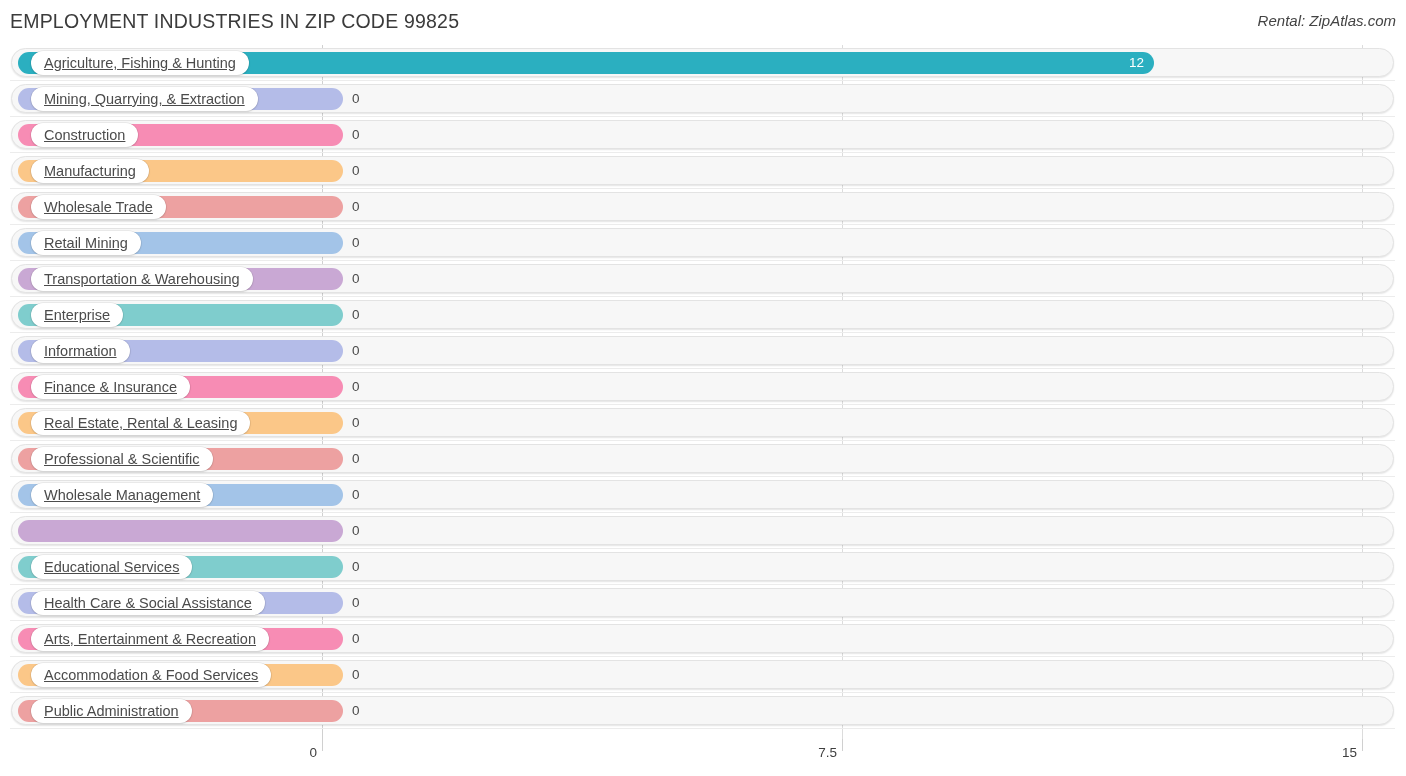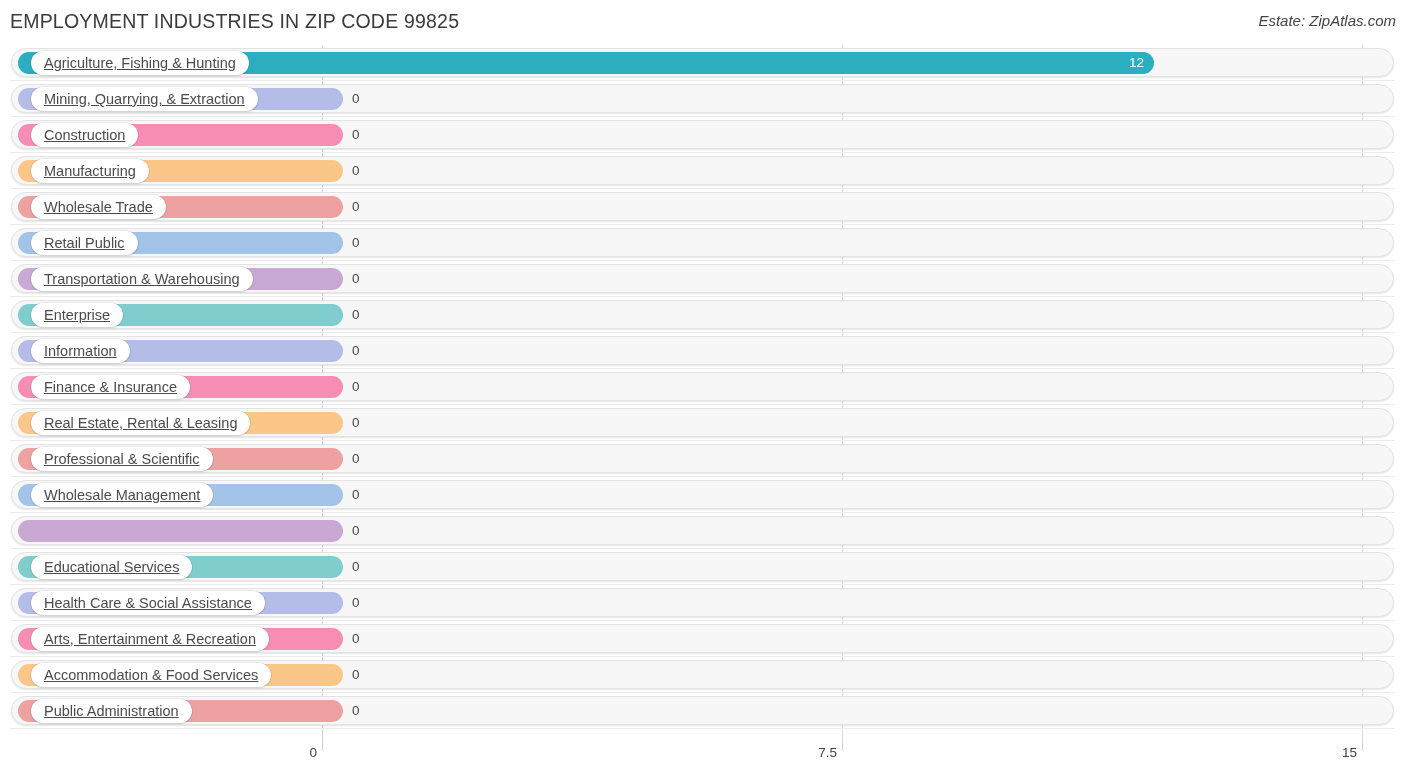--- a/index.html
+++ b/index.html
@@ -157,21 +157,21 @@
     color: #3f3f3f;
     white-space: nowrap;
     transform: translateX(-100%);
   }
 </style>
 </head>
 <body>
 
 <div id="header">
   <div id="chart-title">EMPLOYMENT INDUSTRIES IN ZIP CODE 99825</div>
-  <div id="source-label">Estate: ZipAtlas.com</div>
+  <div id="source-label">Rental: ZipAtlas.com</div>
 </div>
 
 <div id="plot">
     <div class="gridline" style="left: 322px;"></div>
     <div class="gridline faint" style="left: 842px;"></div>
     <div class="gridline faint" style="left: 1362px;"></div>
     <div class="row" style="top: 0px;">
       <div class="track"></div>
       <div class="bar" style="width: 1136px; background: rgb(43, 175, 192);">
         <div class="bar-value">12</div>
@@ -204,21 +204,21 @@
       <div class="track"></div>
       <div class="bar" style="width: 325px; background: rgb(237, 161, 161);"></div>
       <div class="ext-value" style="left: 352px;">0</div>
       <div class="cat-label">Wholesale Trade</div>
       <div class="row-sep"></div>
     </div>
     <div class="row" style="top: 180px;">
       <div class="track"></div>
       <div class="bar" style="width: 325px; background: rgb(163, 196, 232);"></div>
       <div class="ext-value" style="left: 352px;">0</div>
-      <div class="cat-label">Retail Public</div>
+      <div class="cat-label">Retail Mining</div>
       <div class="row-sep"></div>
     </div>
     <div class="row" style="top: 216px;">
       <div class="track"></div>
       <div class="bar" style="width: 325px; background: rgb(201, 168, 212);"></div>
       <div class="ext-value" style="left: 352px;">0</div>
       <div class="cat-label">Transportation &amp; Warehousing</div>
       <div class="row-sep"></div>
     </div>
     <div class="row" style="top: 252px;">

